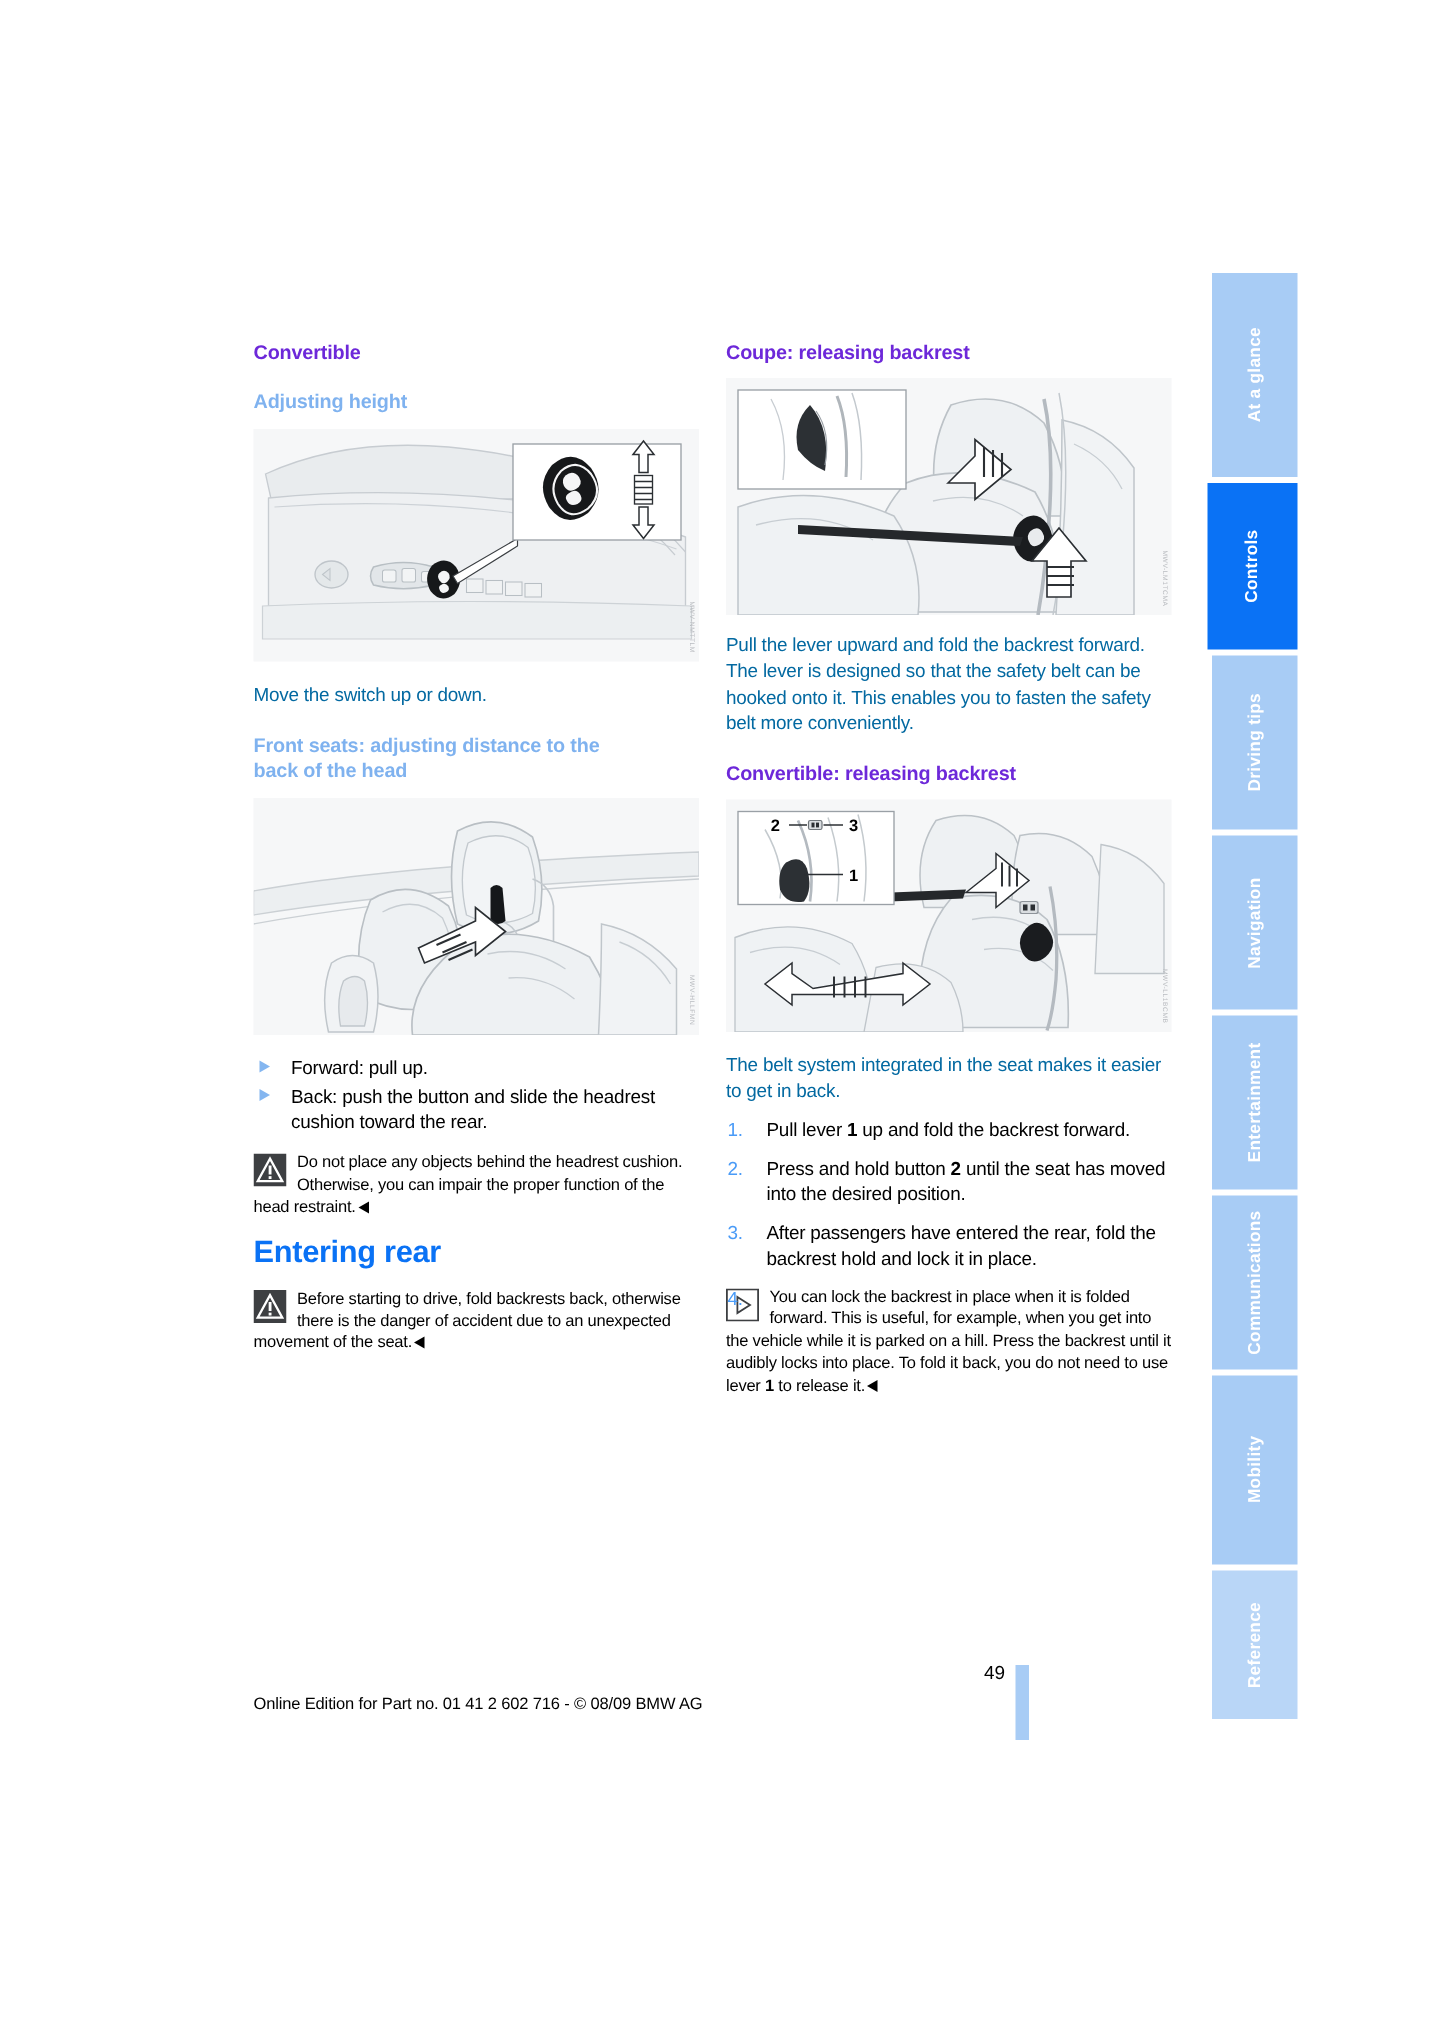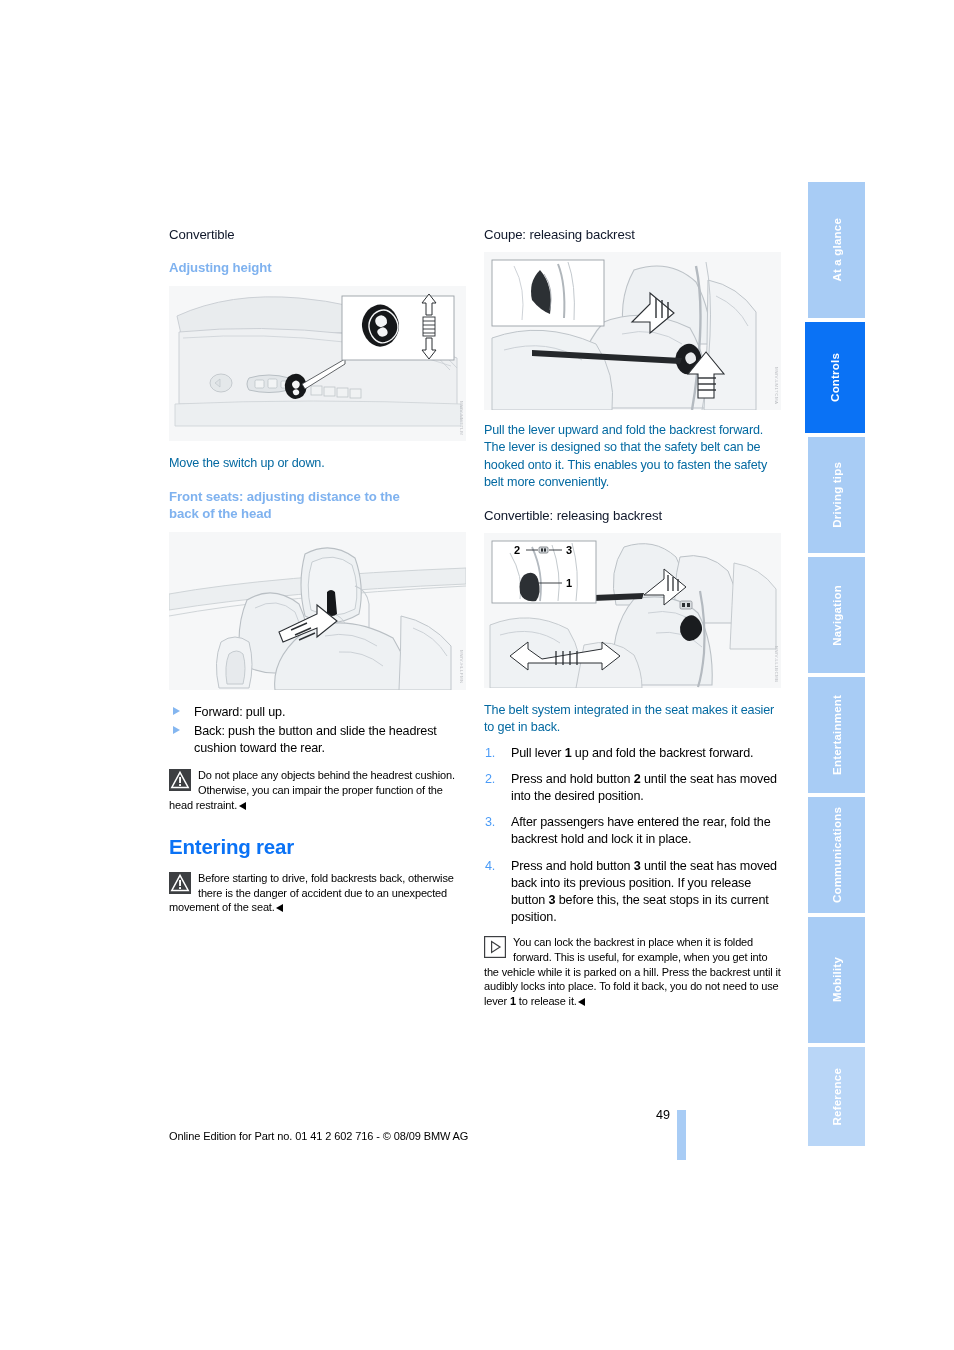--- a/index.html
+++ b/index.html
@@ -60,27 +60,27 @@
     width: 297px;
   }
   .col-left  { left: 169px; top: 226px; }
   .col-right { left: 484px; top: 226px; }
 
   h1.title {
     font-size: 20.5px;
     font-weight: bold;
     color: #0a72f5;
     letter-spacing: -0.2px;
-    margin-top: 22px;
+    margin-top: 10px;
     margin-bottom: 6px;
   }
   h2.head {
     font-size: 13.2px;
-    font-weight: normal;
-    color: #0f172a;
+    font-weight: bold;
+    color: #6d28d9;
     line-height: 1.32;
     letter-spacing: -0.1px;
   }
   h3.subhead {
     font-size: 13.2px;
     font-weight: bold;
     color: #7fb2ef;
     line-height: 1.32;
     letter-spacing: -0.1px;
   }
@@ -452,21 +452,21 @@
     </div>
 
     <div class="sp-14"></div>
     <p class="body">The belt system integrated in the seat makes it easier to get in back.</p>
     <div class="sp-9"></div>
 
     <ol class="steps" id="stepList">
         <li><span class="num">1.</span><span><span>Pull lever </span><b>1</b><span> up and fold the backrest forward.</span></span></li>
         <li><span class="num">2.</span><span><span>Press and hold button </span><b>2</b><span> until the seat has moved into the desired position.</span></span></li>
         <li><span class="num">3.</span><span><span>After passengers have entered the rear, fold the backrest hold and lock it in place.</span></span></li>
-        <li><span class="num">4.</span><span><span>Press and hold button </span><b>3</b><span> until the seat has moved back into its previous position. If you release button </span><b>3</b><span> before this, the seat stops in its current position.</span></span></li>
+        <li><span class="num">4.</span></li>
       </ol>
 
     <div class="adm">
       <span class="icon">
         <svg width="22" height="22" viewBox="0 0 22 22" xmlns="http://www.w3.org/2000/svg">
           <rect x="0.6" y="0.6" width="20.8" height="20.8" fill="#ffffff" stroke="#3d3f42" stroke-width="1.2"></rect>
           <path d="M7.6 5.6 L16 11 L7.6 16.4 Z" fill="none" stroke="#3d3f42" stroke-width="1.2"></path>
         </svg>
       </span>
       <span id="noteText"><span>You can lock the backrest in place when it is folded forward. This is useful, for example, when you get into the vehicle while it is parked on a hill. Press the backrest until it audibly locks into place. To fold it back, you do not need to use lever </span><b>1</b><span> to release it.</span><span class="endmark"></span></span>

